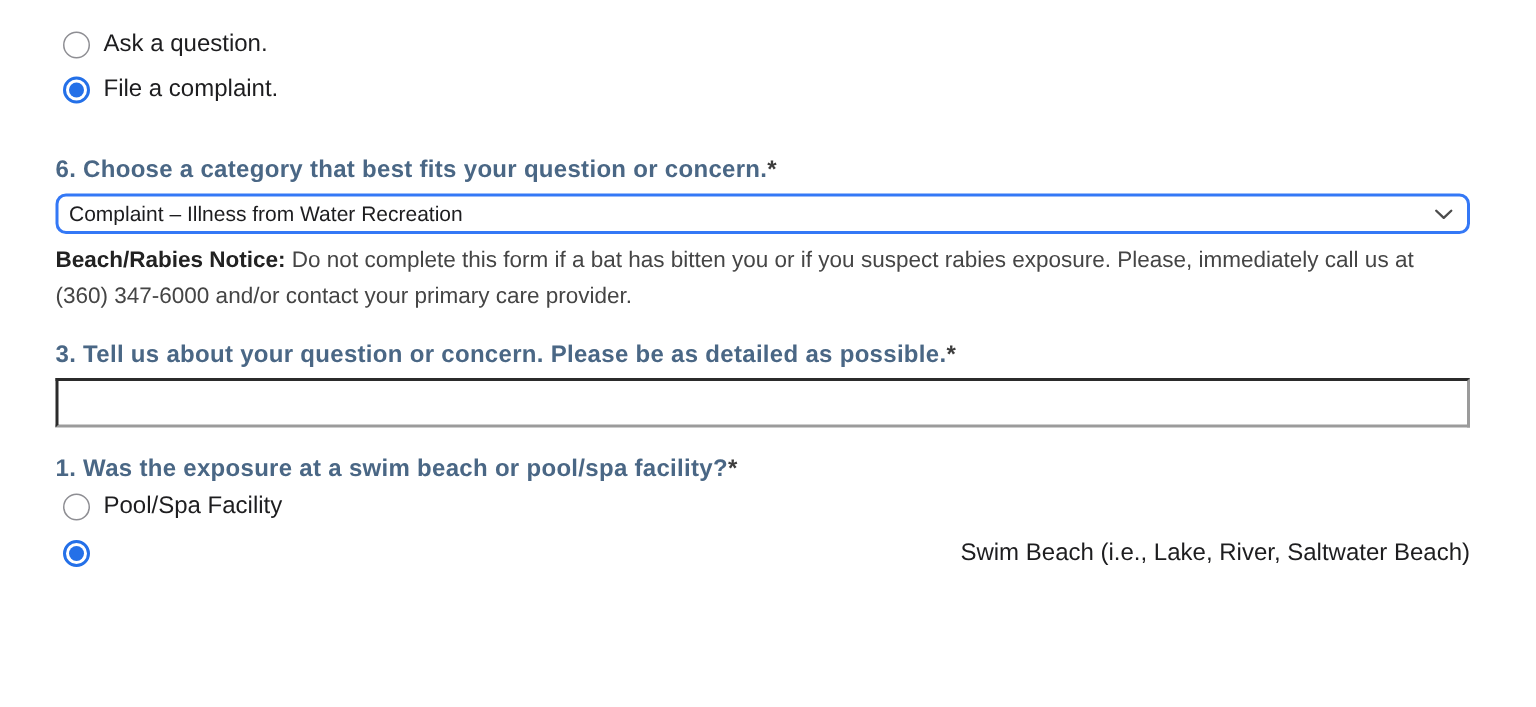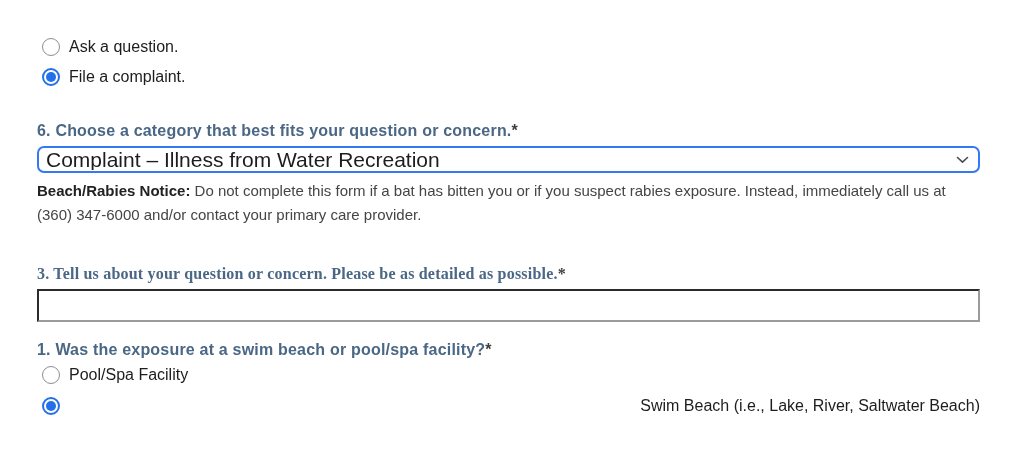--- a/index.html
+++ b/index.html
@@ -47,34 +47,34 @@
     border-radius: 50%;
     background: var(--radioSelected, #2470e8);
   }
   .radio-label {
     font-size: 16px;
     color: var(--text, #1d1d1f);
     line-height: 18px;
   }
 
   
-  .q1-options { margin-top: 17px; }
+  .q1-options { }
   .q1-options .radio-row + .radio-row { margin-top: 12px; }
 
   
   .q2-heading { margin-top: 36px; }
   .select-wrap { position: relative; margin-top: 6px; width: 943px; }
   .category-select {
     width: 943px; height: 27px;
     appearance: none; -webkit-appearance: none;
     border: 2.5px solid var(--selectFocus, #3478f6);
     border-radius: 7px;
     background: #ffffff;
     font-family: inherit;
-    font-size: 21px;
+    font-size: 14px;
     color: var(--text, #1d1d1f);
     padding: 0 30px 1px 7px;
     outline: none;
   }
   .select-chevron {
     position: absolute;
     right: 11px; top: 50%;
     margin-top: -4px;
     pointer-events: none;
     line-height: 0;
@@ -82,21 +82,21 @@
   .notice {
     margin-top: 6px;
     font-size: 15px;
     line-height: 24px;
     color: var(--noticeText, #454545);
     max-width: 943px;
   }
   .notice .notice-title { color: #222222; font-weight: bold; }
 
   
-  .q3-heading { margin-top: 38px; font-family: Liberation Serif, serif; }
+  .q3-heading { margin-top: 18px; }
   .text-input {
     display: block;
     margin-top: 6px;
     width: 943px; height: 33px;
     background: #ffffff;
     border-style: solid;
     border-width: 2px;
     border-color: #2b2b2b #9b9b9b #9b9b9b #2b2b2b;
     font-family: inherit;
     font-size: 16px;
@@ -133,21 +133,21 @@
     <select class="category-select">
       <option>Complaint – Illness from Water Recreation</option>
     </select>
     <span class="select-chevron">
       <svg width="13" height="8" viewBox="0 0 13 8">
           <polyline points="1.5,1.5 6.5,6.2 11.5,1.5" fill="none" stroke="#4c4c4c" stroke-width="1.6" stroke-linecap="round" stroke-linejoin="round"></polyline>
         </svg>
     </span>
   </div>
 
-  <p class="notice"><span class="notice-title">Beach/Rabies Notice:</span> <span>Do not complete this form if a bat has bitten you or if you suspect rabies exposure. Instead, immediately call us at</span><br><span>(360) 347-6000 and/or contact your primary care provider.</span></p>
+  <p class="notice"><span class="notice-title">Beach/Rabies Notice:</span> <span>Do not complete this form if a bat has bitten you or if you suspect rabies exposure. Please, immediately call us at</span><br><span>(360) 347-6000 and/or contact your primary care provider.</span></p>
 
   <h3 class="q-heading q3-heading"><span>3. Tell us about your question or concern. Please be as detailed as possible.</span><span class="req">*</span></h3>
 
   <input type="text" class="text-input" value="" style="">
 
   <h3 class="q-heading q4-heading"><span>1. Was the exposure at a swim beach or pool/spa facility?</span><span class="req">*</span></h3>
 
   <div class="options q4-options">
     <label class="radio-row">
       <span class="radio"></span>

